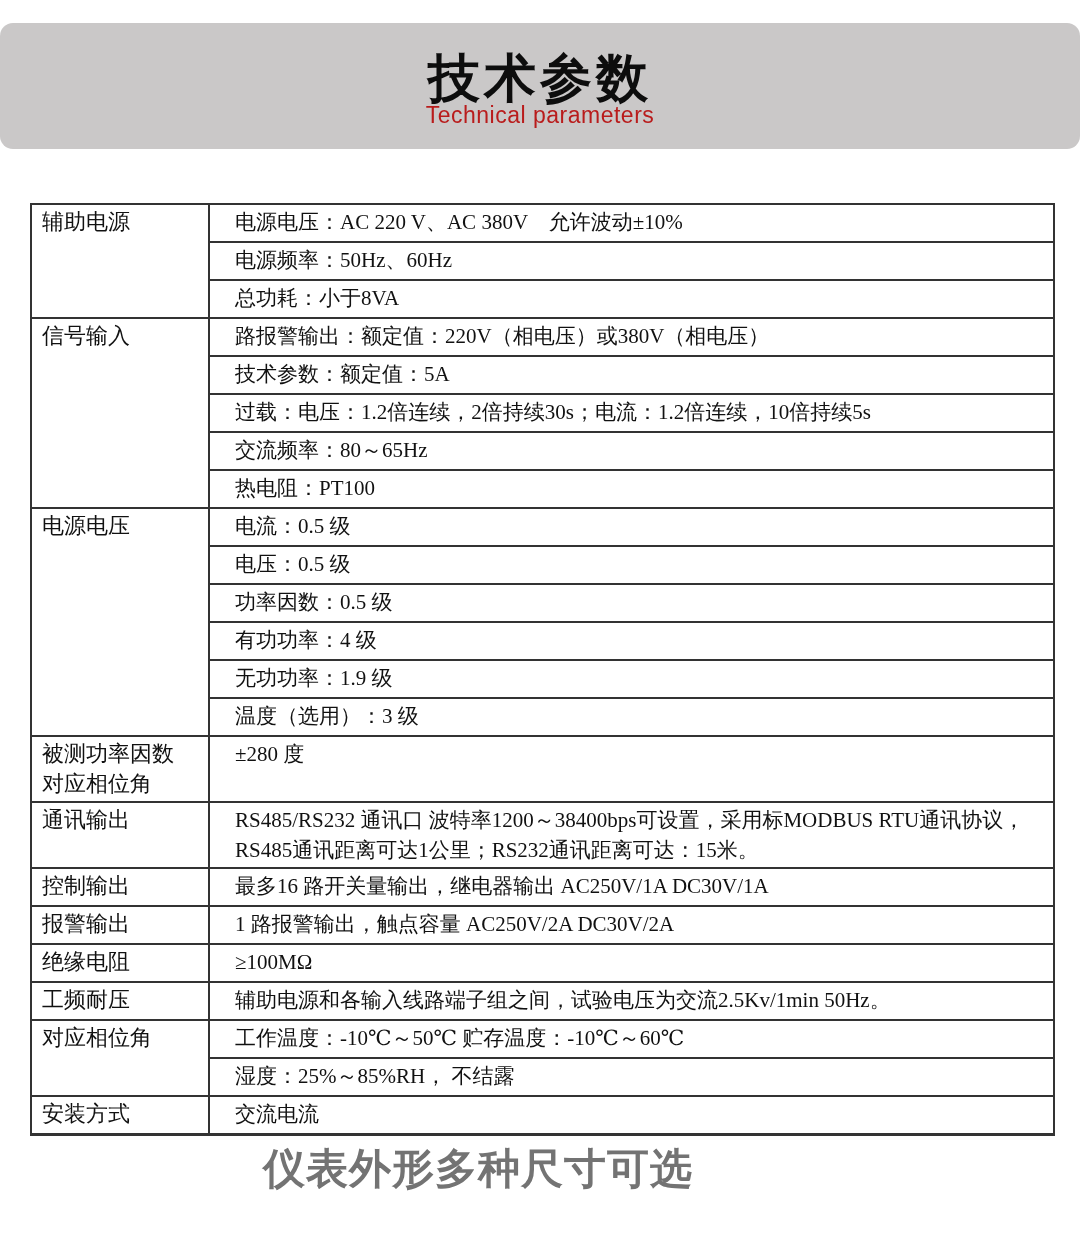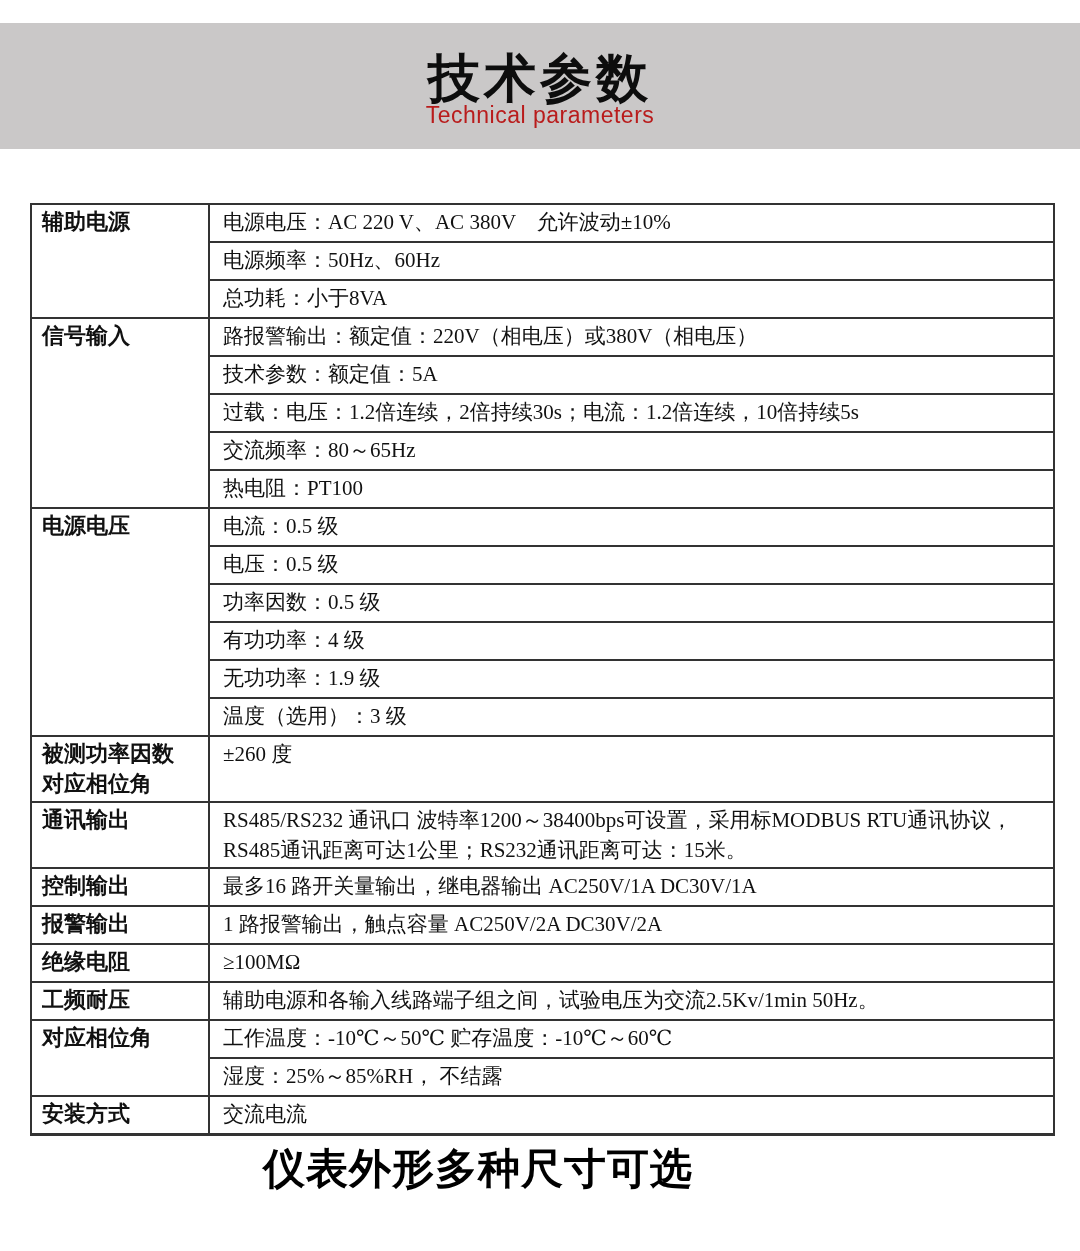--- a/index.html
+++ b/index.html
@@ -13,20 +13,21 @@
     color:#111111;
   }
   
   .band-top{
     position:absolute;
     top:23px;left:0;
     width:1080px;height:126px;
     background:#cac8c8;
     display:flex;flex-direction:column;
     align-items:center;justify-content:center;
+    border-radius:13px;
   }
   .page-title{
     font-family:"Liberation Sans","DejaVu Sans",sans-serif;
     font-weight:700;
     font-size:52px;
     line-height:1;
     letter-spacing:4px;
     color:#0d0d0d;
     margin-top:6px;
   }
@@ -49,41 +50,41 @@
   }
   table.spec{border:2px solid #333333;border-bottom-width:3px;}
   table.spec th, table.spec td{
     border:2px solid #333333;
     vertical-align:top;
     white-space:pre-wrap;
     line-height:30px;
   }
   table.spec th{
     width:160px;
-    font-weight:700;
+    font-weight:400;
     font-size:22px;
     text-align:left;
     padding:2px 6px 2px 10px;
   }
   table.spec td{
-    padding:2px 8px 2px 13px;
+    padding:2px 8px 2px 25px;
     height:32px;
   }
   
   .footer-headline{
     position:absolute;
     top:1140px;left:0;
     width:956px;
     text-align:center;
     font-family:"Liberation Sans","DejaVu Sans",sans-serif;
     font-weight:700;
     font-size:42px;
     line-height:1.4;
     letter-spacing:1px;
-    color:#000000;
+    color:#737373;
   }
 </style>
 </head>
 <body>
 
 <div class="page">
 
   <div class="band-top">
     <div class="page-title">技术参数</div>
     <div class="page-subtitle">Technical parameters</div>
@@ -132,21 +133,21 @@
         </tr>
         <tr>
           <td>无功功率：1.9 级</td>
         </tr>
         <tr>
           <td>温度（选用）：3 级</td>
         </tr>
         <tr>
           <th rowspan="1">被测功率因数
 对应相位角</th>
-          <td>±260 度</td>
+          <td>±280 度</td>
         </tr>
         <tr>
           <th rowspan="1">通讯输出</th>
           <td>RS485/RS232 通讯口 波特率1200～38400bps可设置，采用标MODBUS RTU通讯协议，
 RS485通讯距离可达1公里；RS232通讯距离可达：15米。</td>
         </tr>
         <tr>
           <th rowspan="1">控制输出</th>
           <td>最多16 路开关量输出，继电器输出 AC250V/1A DC30V/1A</td>
         </tr>

